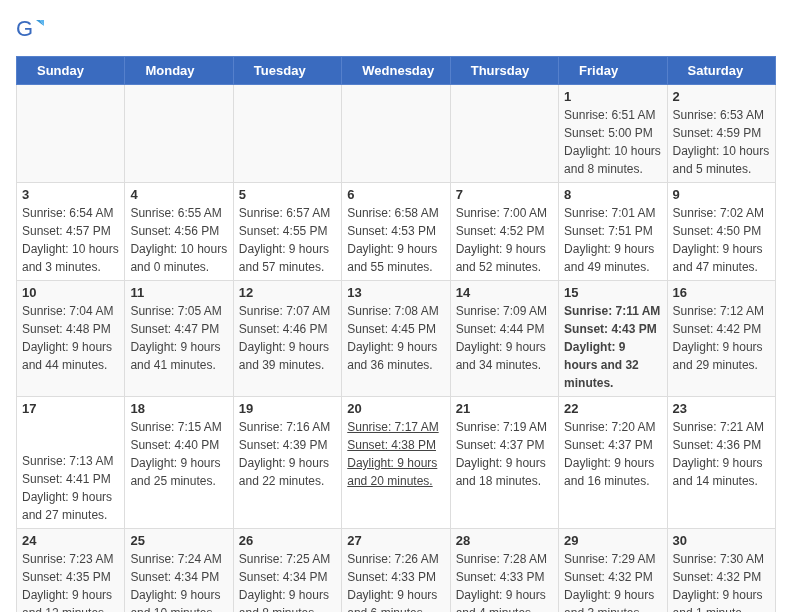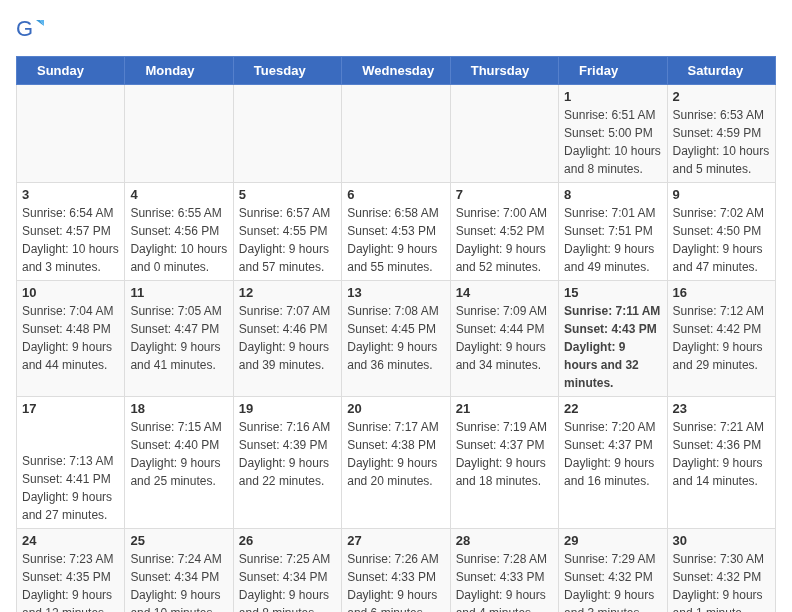--- a/index.html
+++ b/index.html
@@ -235,21 +235,21 @@
 Daylight: 9 hours and 25 minutes.</div>
         </td>
         <td>
           <span class="day-num">19</span>
           <div class="day-info" style="white-space: pre-line;">Sunrise: 7:16 AM
 Sunset: 4:39 PM
 Daylight: 9 hours and 22 minutes.</div>
         </td>
         <td>
           <span class="day-num">20</span>
-          <div class="day-info" style="white-space: pre-line;">Sunrise: 7:17 AM
+          <div class="day-info" style="white-space: pre-line; text-decoration: underline;">Sunrise: 7:17 AM
 Sunset: 4:38 PM
 Daylight: 9 hours and 20 minutes.</div>
         </td>
         <td>
           <span class="day-num">21</span>
           <div class="day-info" style="white-space: pre-line;">Sunrise: 7:19 AM
 Sunset: 4:37 PM
 Daylight: 9 hours and 18 minutes.</div>
         </td>
         <td>

